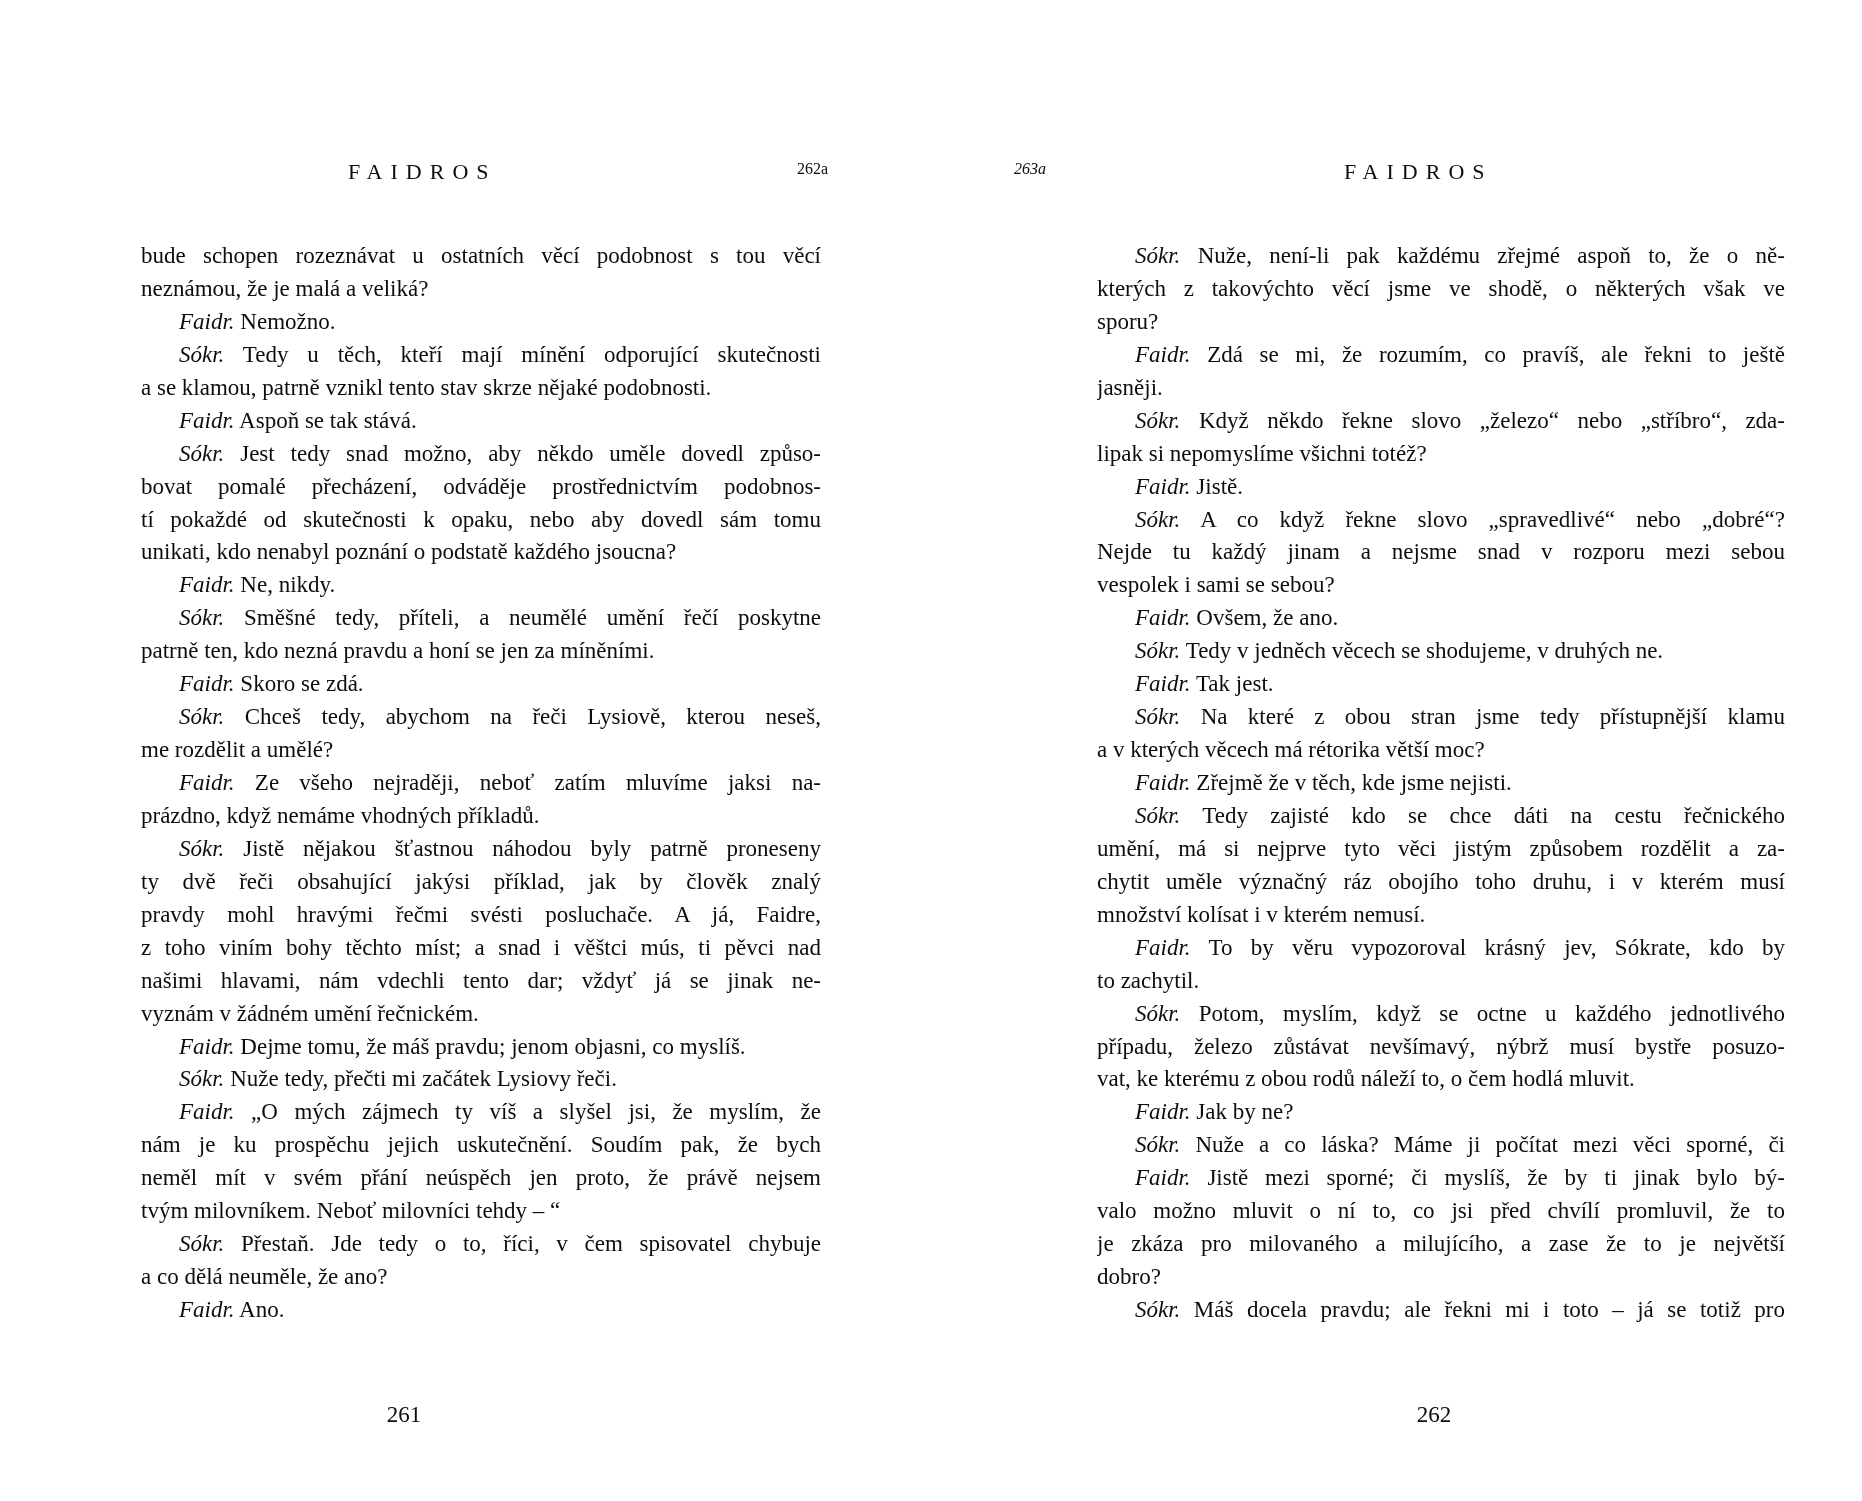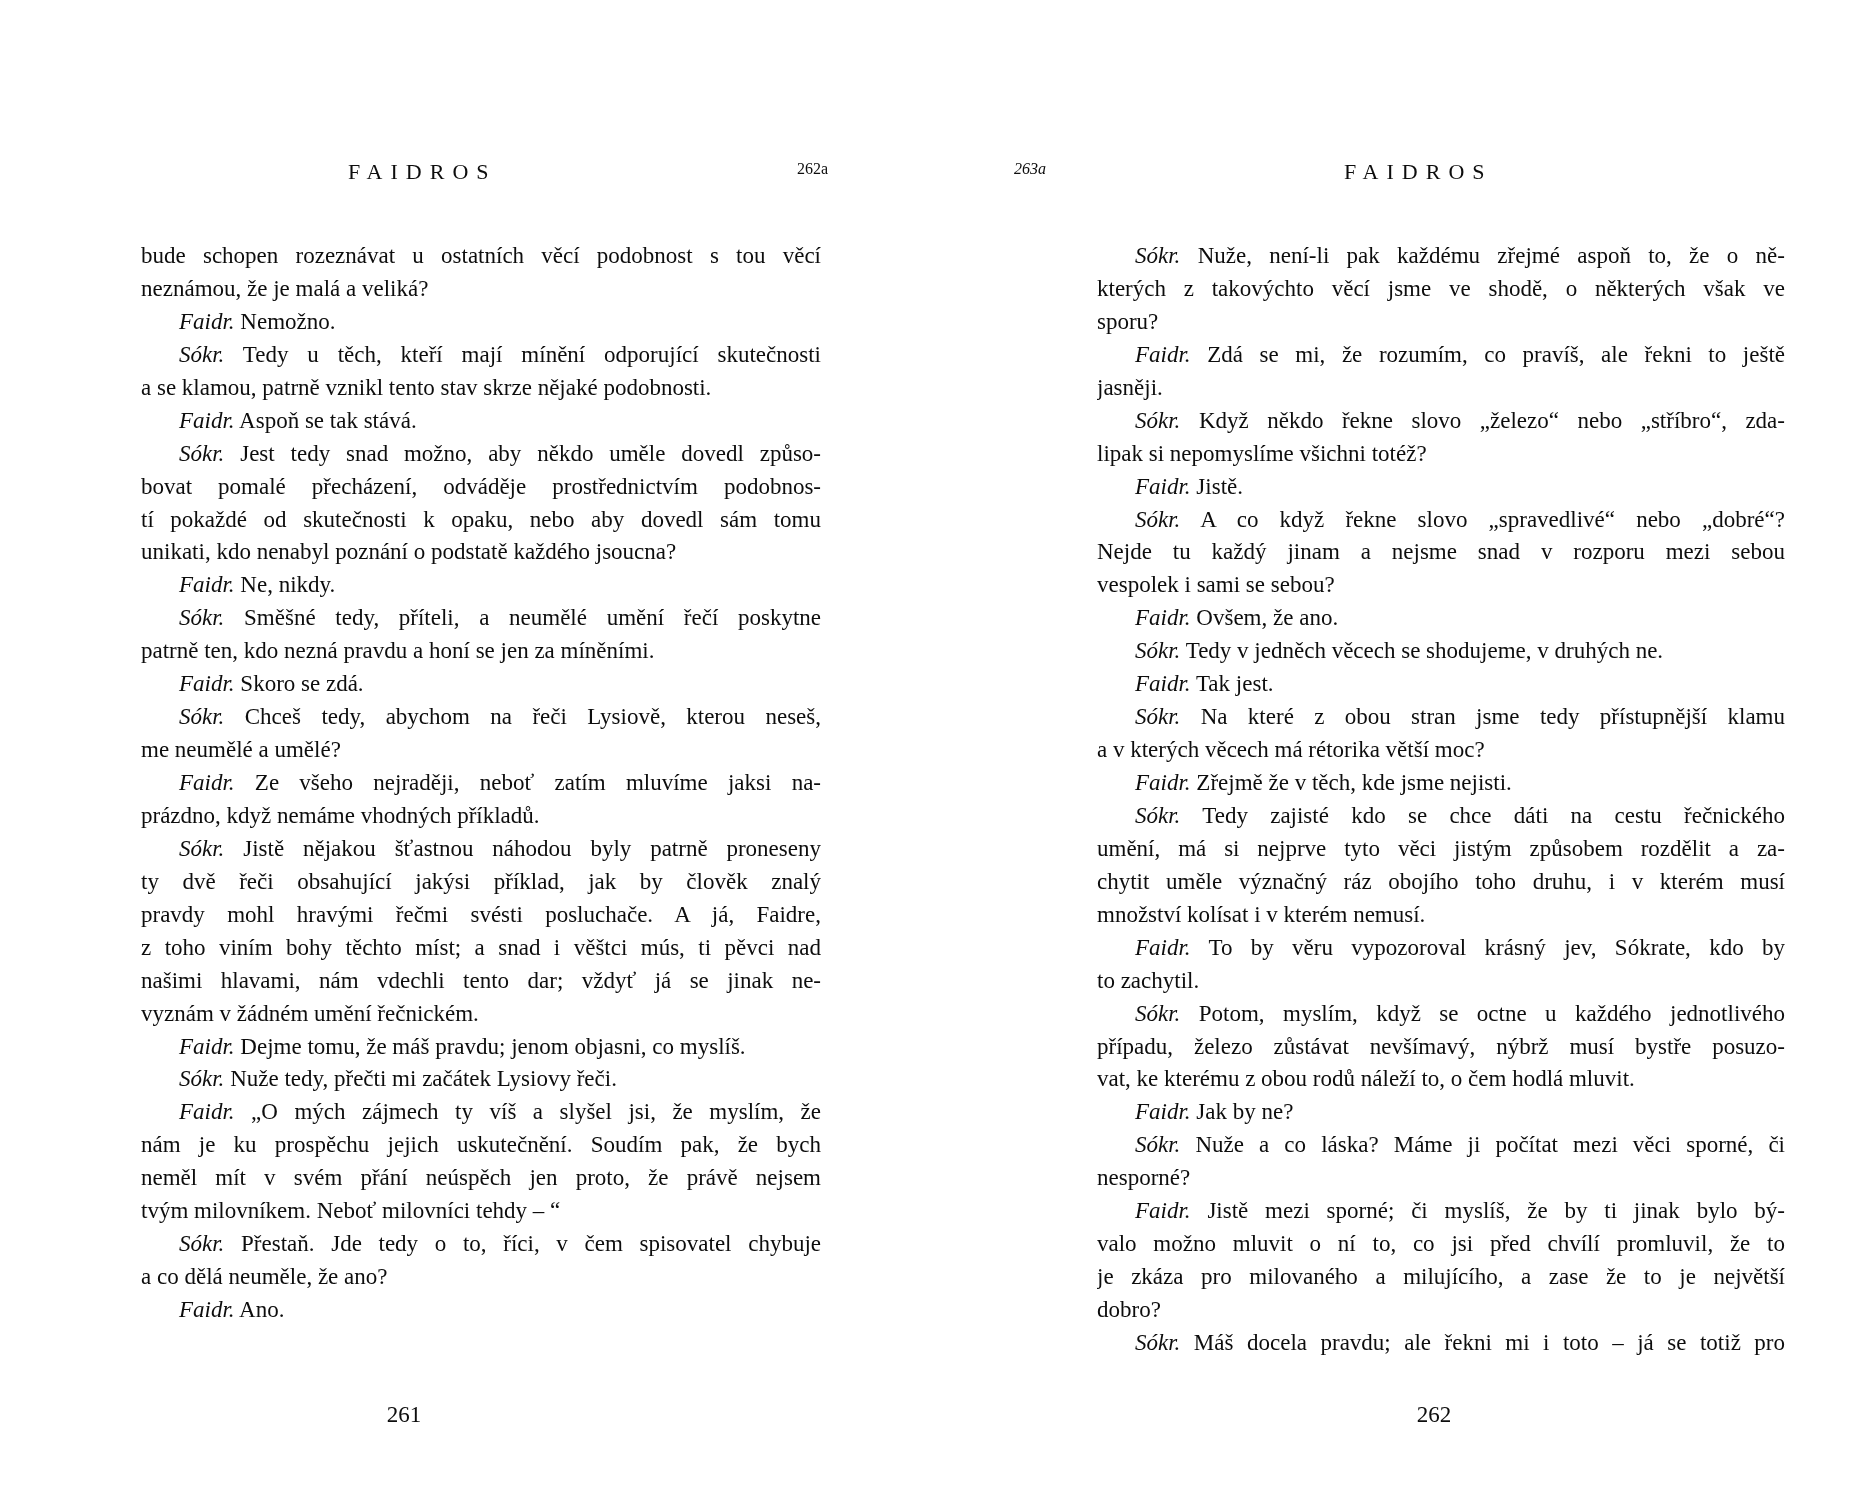--- a/index.html
+++ b/index.html
@@ -74,21 +74,21 @@
       <div class="line ind"><span class="sp">Faidr.</span> Aspoň se tak stává.</div>
       <div class="line ind just"><span class="sp">Sókr.</span> Jest tedy snad možno, aby někdo uměle dovedl způso-</div>
       <div class="line just">bovat pomalé přecházení, odváděje prostřednictvím podobnos-</div>
       <div class="line just">tí pokaždé od skutečnosti k opaku, nebo aby dovedl sám tomu</div>
       <div class="line">unikati, kdo nenabyl poznání o podstatě každého jsoucna?</div>
       <div class="line ind"><span class="sp">Faidr.</span> Ne, nikdy.</div>
       <div class="line ind just"><span class="sp">Sókr.</span> Směšné tedy, příteli, a neumělé umění řečí poskytne</div>
       <div class="line">patrně ten, kdo nezná pravdu a honí se jen za míněními.</div>
       <div class="line ind"><span class="sp">Faidr.</span> Skoro se zdá.</div>
       <div class="line ind just"><span class="sp">Sókr.</span> Chceš tedy, abychom na řeči Lysiově, kterou neseš,</div>
-      <div class="line">me neumělé a umělé?</div>
+      <div class="line">me rozdělit a umělé?</div>
       <div class="line ind just"><span class="sp">Faidr.</span> Ze všeho nejraději, neboť zatím mluvíme jaksi na-</div>
       <div class="line">prázdno, když nemáme vhodných příkladů.</div>
       <div class="line ind just"><span class="sp">Sókr.</span> Jistě nějakou šťastnou náhodou byly patrně proneseny</div>
       <div class="line just">ty dvě řeči obsahující jakýsi příklad, jak by člověk znalý</div>
       <div class="line just">pravdy mohl hravými řečmi svésti posluchače. A já, Faidre,</div>
       <div class="line just">z toho viním bohy těchto míst; a snad i věštci mús, ti pěvci nad</div>
       <div class="line just">našimi hlavami, nám vdechli tento dar; vždyť já se jinak ne-</div>
       <div class="line">vyznám v žádném umění řečnickém.</div>
       <div class="line ind"><span class="sp">Faidr.</span> Dejme tomu, že máš pravdu; jenom objasni, co myslíš.</div>
       <div class="line ind"><span class="sp">Sókr.</span> Nuže tedy, přečti mi začátek Lysiovy řeči.</div>
@@ -122,21 +122,20 @@
       <div class="line just">umění, má si nejprve tyto věci jistým způsobem rozdělit a za-</div>
       <div class="line just">chytit uměle význačný ráz obojího toho druhu, i v kterém musí</div>
       <div class="line">množství kolísat i v kterém nemusí.</div>
       <div class="line ind just"><span class="sp">Faidr.</span> To by věru vypozoroval krásný jev, Sókrate, kdo by</div>
       <div class="line">to zachytil.</div>
       <div class="line ind just"><span class="sp">Sókr.</span> Potom, myslím, když se octne u každého jednotlivého</div>
       <div class="line just">případu, železo zůstávat nevšímavý, nýbrž musí bystře posuzo-</div>
       <div class="line">vat, ke kterému z obou rodů náleží to, o čem hodlá mluvit.</div>
       <div class="line ind"><span class="sp">Faidr.</span> Jak by ne?</div>
       <div class="line ind just"><span class="sp">Sókr.</span> Nuže a co láska? Máme ji počítat mezi věci sporné, či</div>
-      <div class="line">nesporné?</div>
       <div class="line ind just"><span class="sp">Faidr.</span> Jistě mezi sporné; či myslíš, že by ti jinak bylo bý-</div>
       <div class="line just">valo možno mluvit o ní to, co jsi před chvílí promluvil, že to</div>
       <div class="line just">je zkáza pro milovaného a milujícího, a zase že to je největší</div>
       <div class="line">dobro?</div>
       <div class="line ind just"><span class="sp">Sókr.</span> Máš docela pravdu; ale řekni mi i toto – já se totiž pro</div>
     </div>
 
   <span class="pnum left">261</span>
   <span class="pnum right">262</span>
 

